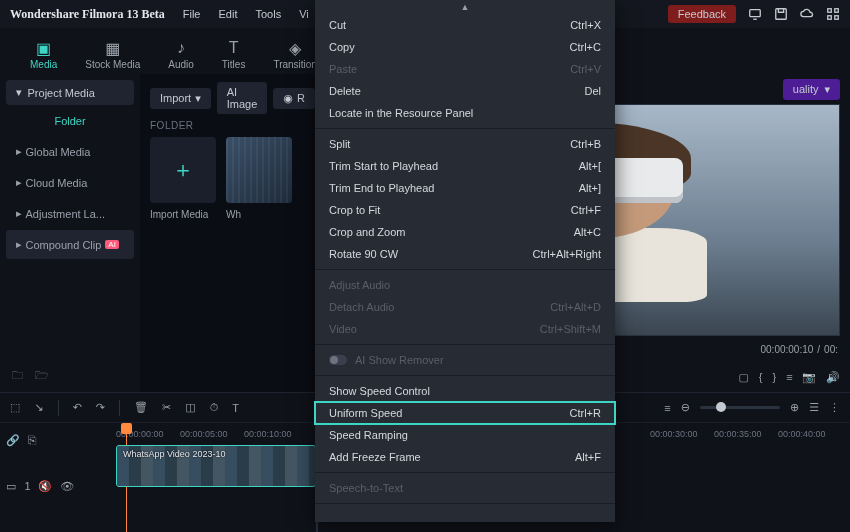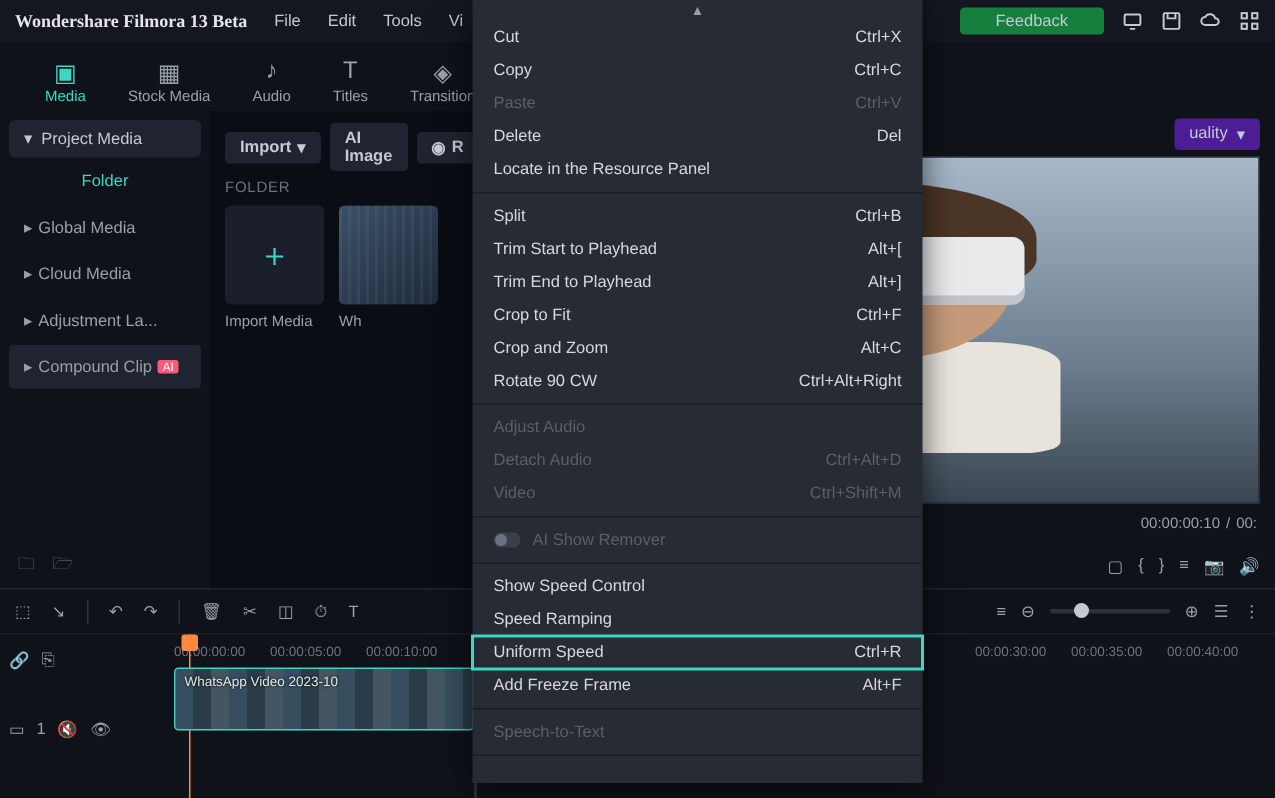--- a/index.html
+++ b/index.html
@@ -2,40 +2,40 @@
 <html><head>
 <meta charset="utf-8">
 <style>
 * { margin: 0; padding: 0; box-sizing: border-box; font-family: -apple-system, Arial, sans-serif; }
 body { background: #0a0d14; color: #c5c9d0; width: 850px; height: 532px; overflow: hidden; font-size: 11px; position: relative; }
 
 .topbar { height: 28px; background: #14171f; display: flex; align-items: center; padding: 0 10px; gap: 18px; }
 .topbar .title { font-weight: 600; font-size: 12px; color: #e4e6eb; font-family: Liberation Serif, serif; }
 .topbar .menu { color: #c5c9d0; cursor: pointer; }
 .topbar .right { margin-left: auto; display: flex; align-items: center; gap: 12px; }
-.feedback { background: #15803d; padding: 3px 24px; border-radius: 3px; font-size: 11px; margin-left: 31px; }
+.feedback { background: #7f1d1d; padding: 3px 10px; border-radius: 3px; font-size: 11px; margin-left: 31px; }
 .topbar .ico { width: 14px; height: 14px; display: inline-flex; align-items: center; justify-content: center; }
 
 .tools { height: 46px; background: #0f1219; display: flex; align-items: center; padding: 6px 30px 0; gap: 28px; }
 .tool { display: flex; flex-direction: column; align-items: center; gap: 2px; font-size: 10px; color: #9aa0aa; }
 .tool.active { color: #3dd6c4; }
 .tool .glyph { font-size: 16px; height: 18px; }
 
 .mid { display: flex; height: 318px; }
 .sidebar { width: 140px; background: #0f1219; padding: 6px; }
 .side-head { background: #1f2430; padding: 6px 10px; border-radius: 4px; font-size: 11px; display: flex; align-items: center; gap: 6px; }
 .side-folder { color: #3dd6c4; text-align: center; padding: 10px 0; font-size: 11px; }
 .side-item { padding: 8px 10px; font-size: 11px; color: #9aa0aa; display: flex; align-items: center; gap: 4px; border-radius: 3px; margin-bottom: 2px; }
 .side-item.sel { background: #1f2430; }
 .badge { background: #ff5a7a; color: #fff; font-size: 8px; padding: 0 3px; border-radius: 2px; margin-left: 0; text-align: right; }
 
 .content { flex: 1; display: flex; }
 .browser { width: 180px; padding: 8px 10px; }
 .brow-top { display: flex; gap: 6px; align-items: center; margin-bottom: 6px; }
-.pill { background: #1f2430; padding: 4px 10px; border-radius: 3px; font-size: 11px; display: flex; align-items: center; gap: 4px; font-weight: bold; }
+.pill { background: #1f2430; padding: 4px 10px; border-radius: 3px; font-size: 11px; display: flex; align-items: center; gap: 4px; }
 .folder-label { font-size: 10px; color: #6b7280; margin: 6px 0; letter-spacing: 0.5px; }
 .thumbs { display: flex; gap: 10px; }
 .thumb { width: 66px; }
 .thumb .box { width: 66px; height: 66px; background: #1a1f2b; border-radius: 4px; display: flex; align-items: center; justify-content: center; color: #3dd6c4; font-size: 22px; overflow: hidden; }
 .thumb .lab { font-size: 10px; color: #9aa0aa; margin-top: 6px; }
 .vidthumb { width: 100%; height: 100%; background: linear-gradient(135deg, #3a5068, #1e2a3a); position: relative; }
 .vidthumb::after { content: ""; position: absolute; inset: 0; background: repeating-linear-gradient(90deg, rgba(255,255,255,0.05) 0 2px, transparent 2px 6px); }
 
 .preview { flex: 1; background: #0f1219; display: flex; flex-direction: column; }
 .prev-top { height: 30px; display: flex; align-items: center; justify-content: flex-end; padding: 0 10px; gap: 8px; }
@@ -356,28 +356,28 @@
       </div>
       <div class="sep"></div>
       <div class="item dis">
         <span class="sw"></span>
         <span>AI Show Remover</span>
       </div>
       <div class="sep"></div>
       <div class="item">
         <span>Show Speed Control</span>
       </div>
-      <div class="item">
-        <span>Speed Ramping</span>
-      </div>
       <div class="item hl">
         <span>Uniform Speed</span>
         <span class="sc">Ctrl+R</span>
       </div>
       <div class="item">
+        <span>Speed Ramping</span>
+      </div>
+      <div class="item">
         <span>Add Freeze Frame</span>
         <span class="sc">Alt+F</span>
       </div>
       <div class="sep"></div>
       <div class="item dis">
         <span>Speech-to-Text</span>
       </div>
       <div class="sep"></div>
       <div class="item"></div>
     </div>

